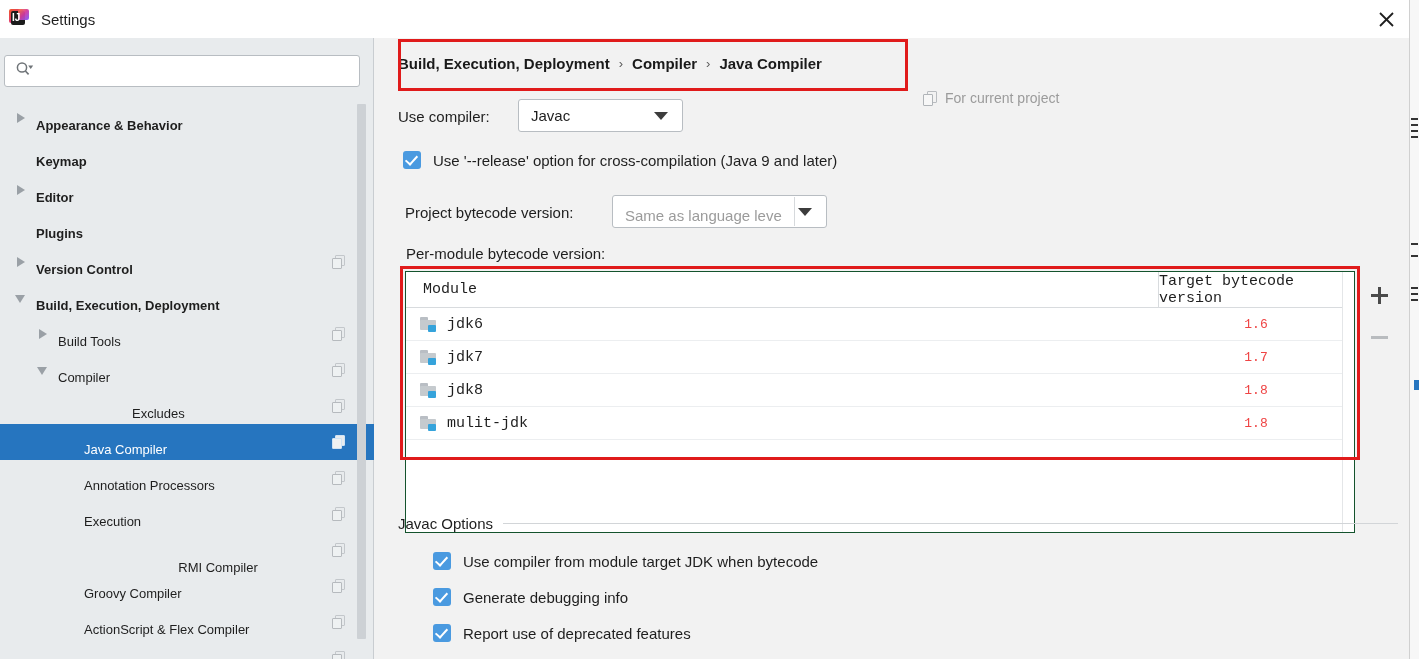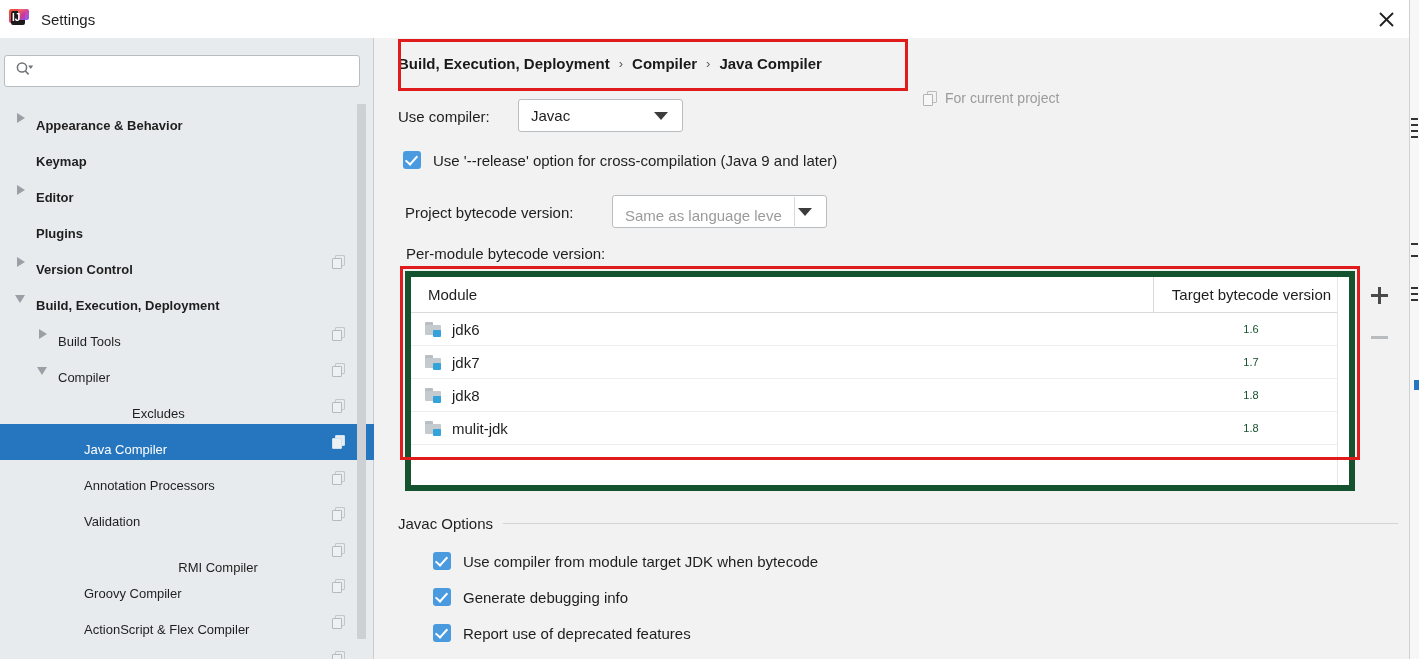--- a/index.html
+++ b/index.html
@@ -216,23 +216,24 @@
     content: ""; position: absolute;
     left: 5px; top: 2px; width: 5px; height: 10px;
     border: solid #ffffff; border-width: 0 2.4px 2.4px 0;
     transform: rotate(42deg);
   }
   .cb-label { margin-left: 12px; font-size: 15px; color: #1e1e1e; white-space: nowrap; }
 
   
   .table-outer {
     position: absolute; left: 30px; top: 233px;
-    width: 950px; height: 220px;
+    width: 950px; height: 262px;
     background: #ffffff;
-    border: 6px solid #14532d;
+    border: 1px solid #14532d;
+    font-family: Liberation Mono, monospace;
   }
   .thead {
     display: flex; height: 36px;
     border-bottom: 1px solid #d8dbde;
     background: #ffffff;
   }
   .th {
     font-size: 15px; color: #1e1e1e;
     display: flex; align-items: center;
   }
@@ -243,21 +244,21 @@
   }
   .trow {
     display: flex; height: 33px;
     border-bottom: 1px solid #eceef0;
   }
   .td.module {
     flex: 1; display: flex; align-items: center; padding-left: 14px;
   }
   .td.target {
     width: 196px; display: flex; align-items: center; justify-content: center;
-    font-size: 11px; color: #14532d;
+    font-size: 13px; color: #ef4444;
   }
   .folder-ic {
     flex: none; position: relative; width: 18px; height: 14px; margin-right: 9px;
   }
   .folder-ic .tab {
     position: absolute; left: 0; top: 0; width: 8px; height: 4px;
     background: #b9bec4; border-radius: 1px 1px 0 0;
   }
   .folder-ic .body {
     position: absolute; left: 0; top: 3px; width: 16px; height: 10px;
@@ -416,21 +417,21 @@
         <div class="tree-item" style="padding-left: 62px;">
           <span class="arrow"></span>
           <span class="label" style="margin-left: 8px;">Annotation Processors</span>
           <span class="copy-ic">
             <span class="r1"></span>
             <span class="r2"></span>
           </span>
         </div>
         <div class="tree-item" style="padding-left: 62px;">
           <span class="arrow"></span>
-          <span class="label" style="margin-left: 8px;">Validation</span>
+          <span class="label" style="margin-left: 8px;">Execution</span>
           <span class="copy-ic">
             <span class="r1"></span>
             <span class="r2"></span>
           </span>
         </div>
         <div class="tree-item" style="padding-left: 62px; flex-direction: column;">
           <span class="arrow"></span>
           <span class="label" style="margin-left: 8px;">RMI Compiler</span>
           <span class="copy-ic">
             <span class="r1"></span>

